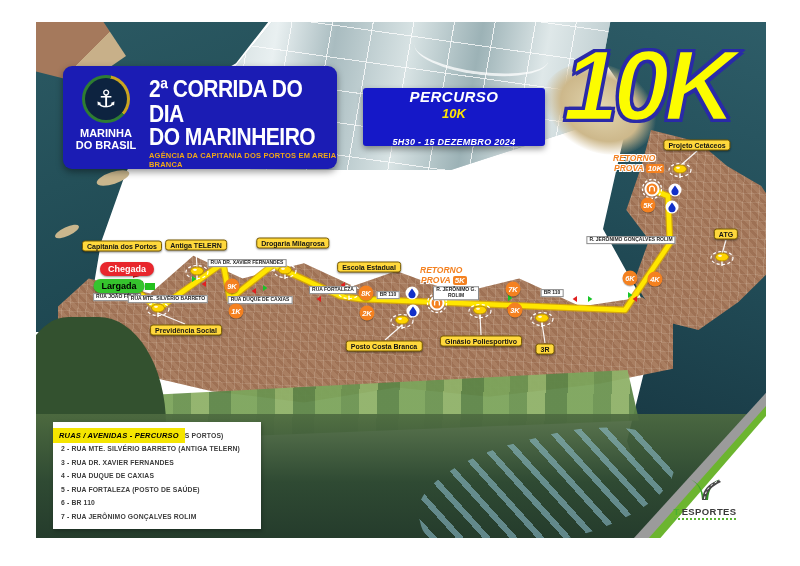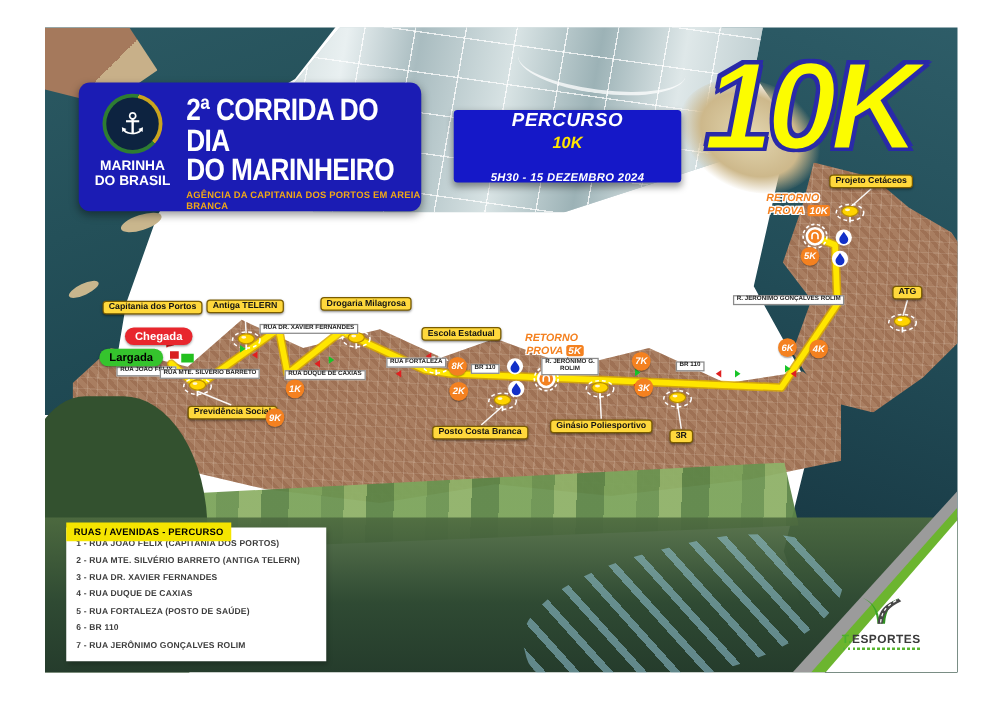--- a/index.html
+++ b/index.html
@@ -95,22 +95,22 @@
   .percurso-box .t1{color:#fff;font-weight:800;font-size:15px;letter-spacing:.5px;}
   .percurso-box .t2{color:#ffe600;font-weight:800;font-size:13px;margin-top:1px;}
   .percurso-box .t3{color:#fff;font-weight:bold;font-size:9px;margin-top:16px;letter-spacing:.3px;}
 
   .big-10k{position:absolute;left:563px;top:40px;font-size:100px;line-height:.9;font-weight:bold;
     font-style:italic;color:#fcfc00;letter-spacing:-5px;z-index:9;
     -webkit-text-stroke:2.5px #2a2aa8;
     text-shadow:2px 2px 0 #2a2aa8,-2px -2px 0 #2a2aa8,2px -2px 0 #2a2aa8,-2px 2px 0 #2a2aa8;}
 
   
-  .legend-tab{position:absolute;left:53px;top:418px;background:#f5e500;color:#000;font-size:7.5px;
-    font-weight:800;padding:3px 6px;z-index:10;letter-spacing:.2px;}
+  .legend-tab{position:absolute;left:53px;top:428px;background:#f5e500;color:#000;font-size:7.5px;
+    font-weight:800;padding:3px 6px;z-index:10;letter-spacing:.2px;font-style:italic;}
   .legend-box{position:absolute;left:53px;top:422px;width:192px;background:#fff;padding:7px 8px 6px 8px;
     z-index:9;box-shadow:1px 2px 4px rgba(0,0,0,.25);}
   .legend-box .row{font-size:6.8px;font-weight:700;color:#3c3c3c;line-height:1.98;letter-spacing:.15px;white-space:nowrap;}
 
   
   .corner{position:absolute;right:0;bottom:0;width:165px;height:165px;z-index:8;}
   .corner .gray{position:absolute;inset:0;background:#9b9b9b;clip-path:polygon(100% 12%,20% 100%,100% 100%);}
   .corner .green{position:absolute;inset:0;background:#6cb52f;clip-path:polygon(100% 20%,29% 100%,100% 100%);}
   .corner .white{position:absolute;inset:0;background:#fff;clip-path:polygon(100% 26%,36% 100%,100% 100%);}
   .brand{position:absolute;right:18px;bottom:18px;width:86px;text-align:center;z-index:9;}
@@ -243,23 +243,23 @@
     <div class="place-label" style="left:257px;top:221px;">Drogaria Milagrosa</div>
     <div class="place-label" style="left:333px;top:245px;">Escola Estadual</div>
     <div class="place-label" style="left:348px;top:324px;">Posto Costa Branca</div>
     <div class="place-label" style="left:445px;top:319px;">Ginásio Poliesportivo</div>
     <div class="place-label" style="left:509px;top:327px;">3R</div>
     <div class="place-label" style="left:150px;top:308px;">Previdência Social</div>
     <div class="place-label" style="left:661px;top:123px;">Projeto Cetáceos</div>
     <div class="place-label" style="left:690px;top:212px;">ATG</div>
 
     <div class="pill finish" style="left:91px;top:247px;">Chegada</div>
-    <div class="pill start" style="left:69px;top:264px;">Largada</div>
-
-    <div class="km" style="left:184px;top:264px;margin-top:48px;">9K</div>
+    <div class="pill start" style="left:83px;top:264px;">Largada</div>
+
+    <div class="km" style="left:196px;top:264px;">9K</div>
     <div class="km" style="left:200px;top:289px;">1K</div>
     <div class="km" style="left:330px;top:271px;">8K</div>
     <div class="km" style="left:331px;top:291px;">2K</div>
     <div class="km" style="left:477px;top:267px;">7K</div>
     <div class="km" style="left:479px;top:288px;">3K</div>
     <div class="km" style="left:594px;top:256px;">6K</div>
     <div class="km" style="left:619px;top:257px;">4K</div>
     <div class="km" style="left:612px;top:183px;">5K</div>
 
     <div class="turn-label" style="left:384px;top:244px;">

